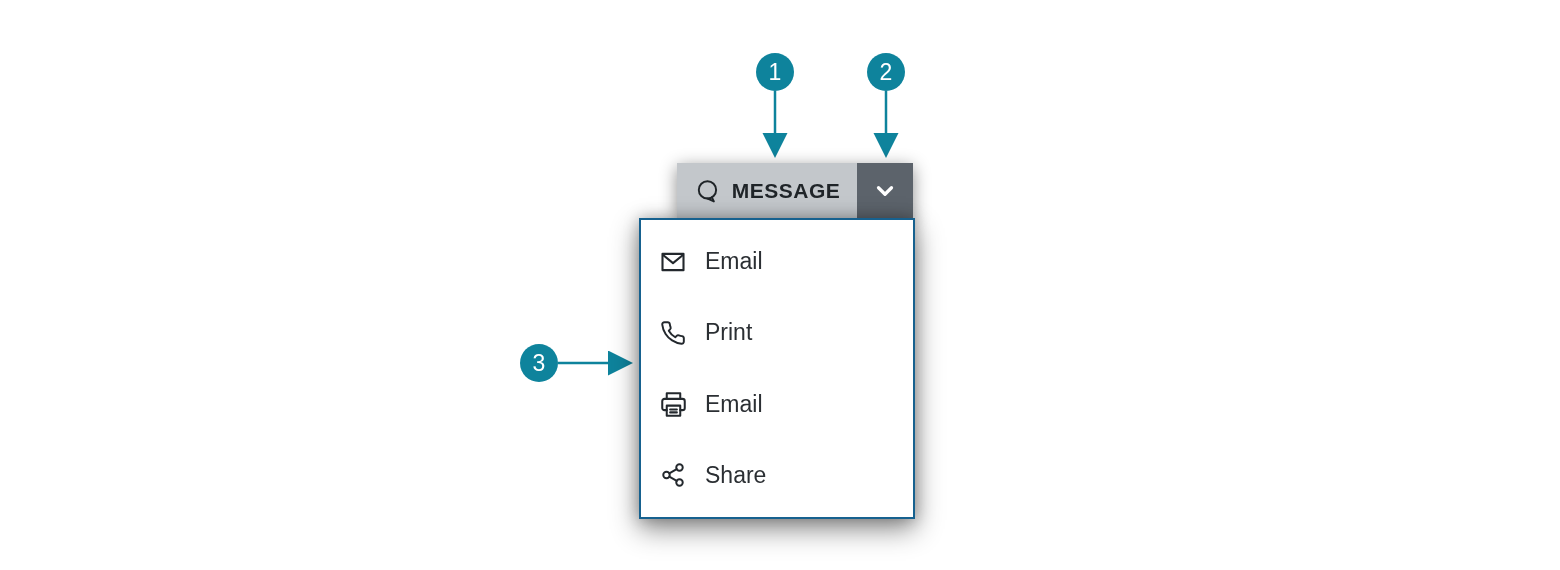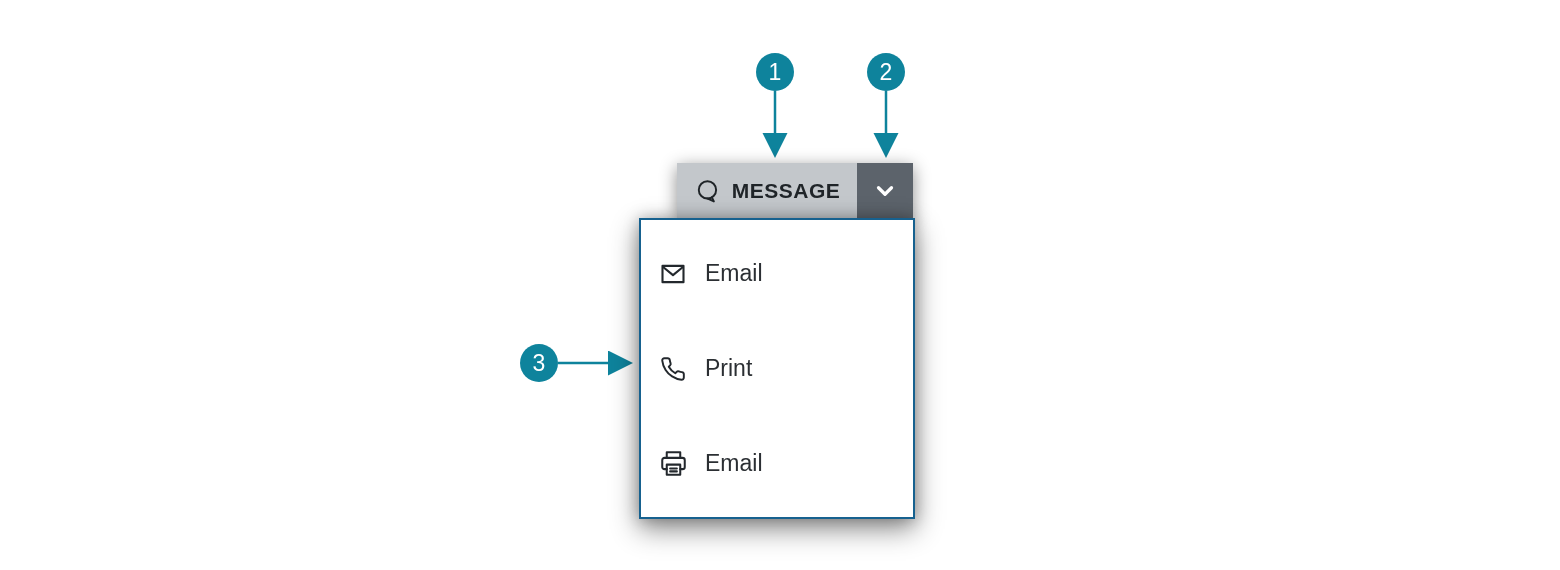--- a/index.html
+++ b/index.html
@@ -116,20 +116,32 @@
           <polyline points="6 7 6 2 18 2 18 7"></polyline>
           <path d="M6 17H4a2 2 0 0 1-2-2V9a2 2 0 0 1 2-2h16a2 2 0 0 1 2 2v6a2 2 0 0 1-2 2h-2"></path>
           <rect x="6" y="13" width="12" height="9"></rect>
           <line x1="9" y1="16.5" x2="15" y2="16.5"></line>
           <line x1="9" y1="19" x2="15" y2="19"></line>
         </svg>
       </span>
       <span class="mi-label">Email</span>
     </div>
 
+    <div class="menu-item">
+      <span class="mi-icon">
+        <svg width="26" height="26" viewBox="0 0 24 24" fill="none" stroke="#23282d" stroke-width="1.8" stroke-linecap="round" stroke-linejoin="round">
+          <circle cx="18" cy="5" r="3"></circle>
+          <circle cx="6" cy="12" r="3"></circle>
+          <circle cx="18" cy="19" r="3"></circle>
+          <line x1="8.59" y1="13.51" x2="15.42" y2="17.49"></line>
+          <line x1="15.41" y1="6.51" x2="8.59" y2="10.49"></line>
+        </svg>
+      </span>
+      <span class="mi-label">Share</span>
+    </div>
 
   </div>
 
   <div class="callout callout-1">
     <span>1</span>
   </div>
   <div class="callout callout-2">
     <span>2</span>
   </div>
   <div class="callout callout-3">

